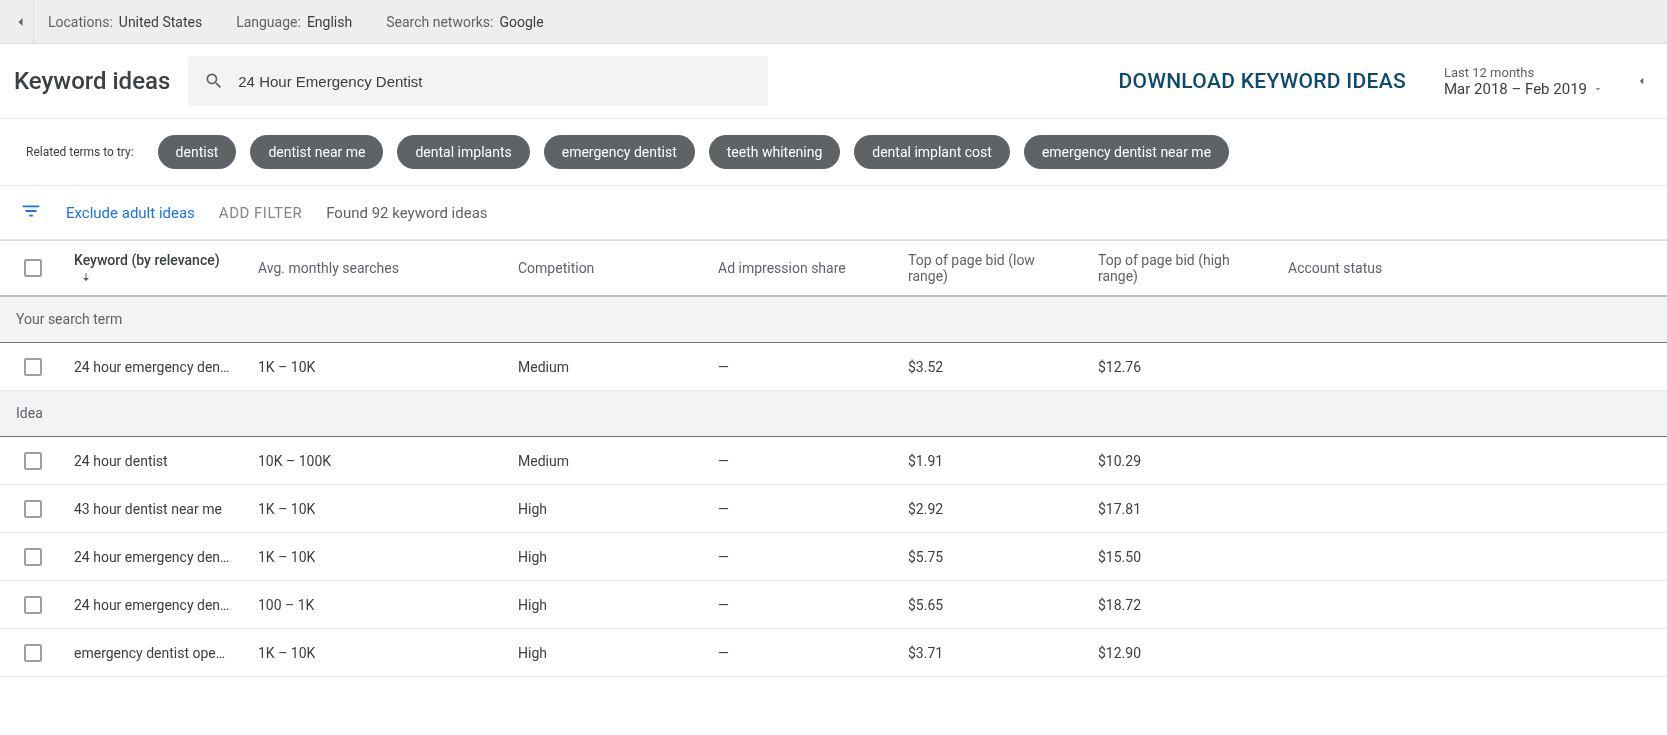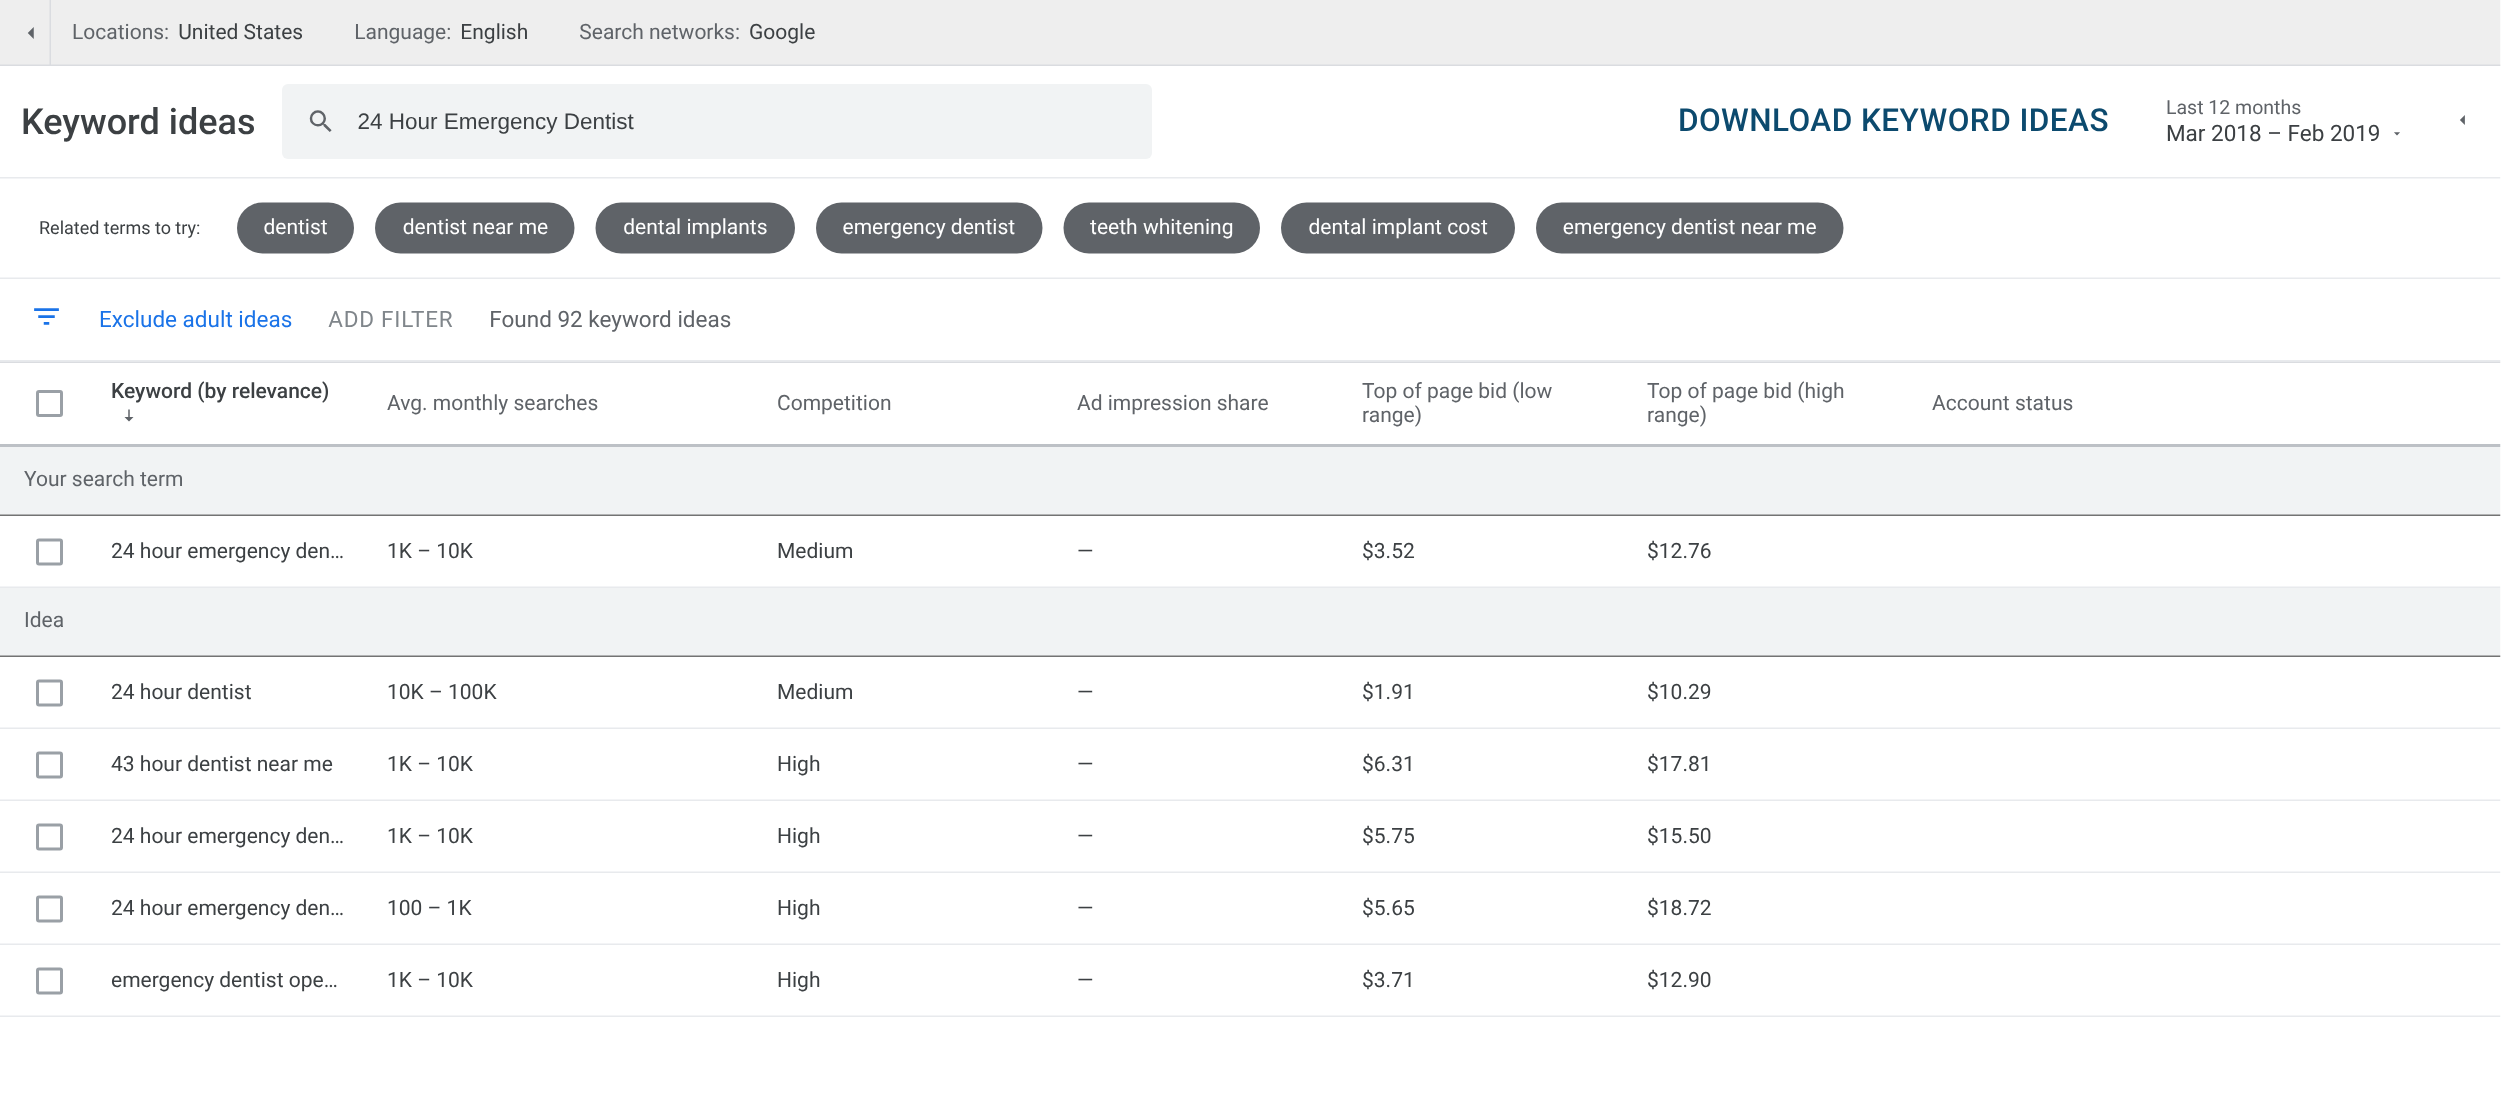--- a/index.html
+++ b/index.html
@@ -270,21 +270,21 @@
       <div></div>
       </div>
       <div class="table-row">
       <div class="cell check">
           <div class="checkbox"></div>
         </div>
       <div class="cell kw-cell">43 hour dentist near me</div>
       <div class="cell num">1K – 10K</div>
       <div class="cell">High</div>
       <div class="cell num">—</div>
-      <div class="cell num">$6.31</div>
+      <div class="cell num">$2.92</div>
       <div class="cell num">$17.81</div>
       <div class="cell"></div>
       <div></div>
       </div>
       <div class="table-row">
       <div class="cell check">
           <div class="checkbox"></div>
         </div>
       <div class="cell kw-cell">24 hour emergency denta…</div>
       <div class="cell num">1K – 10K</div>

